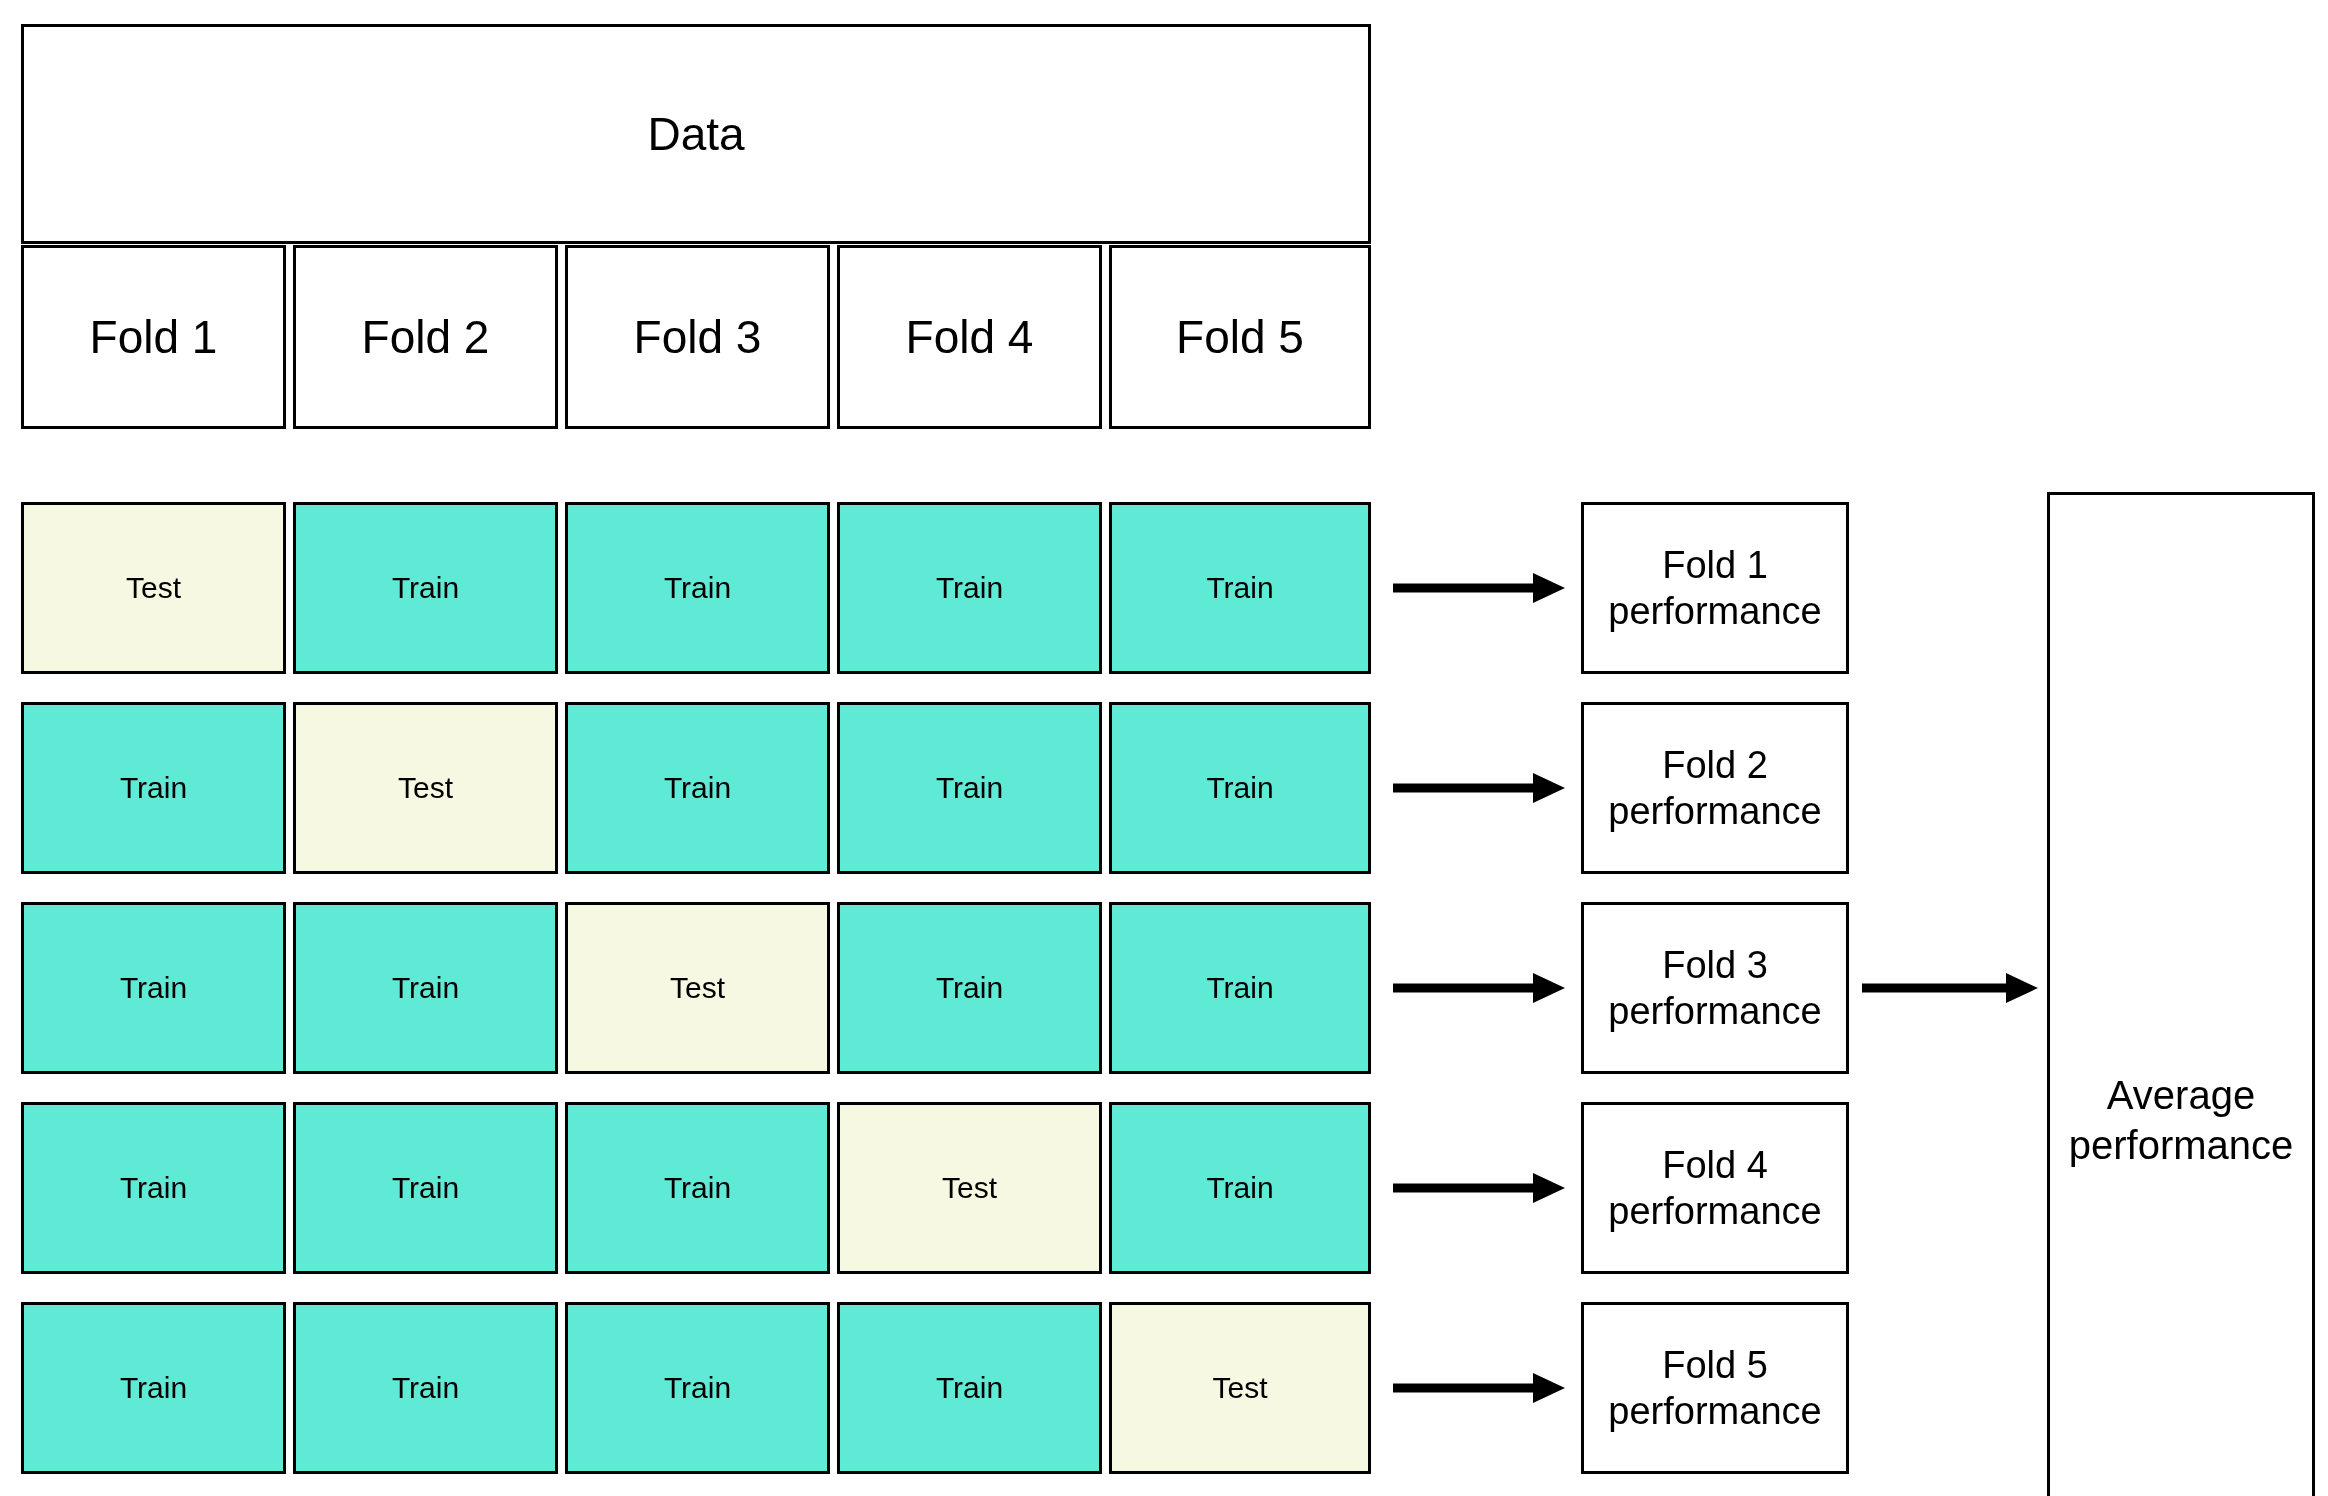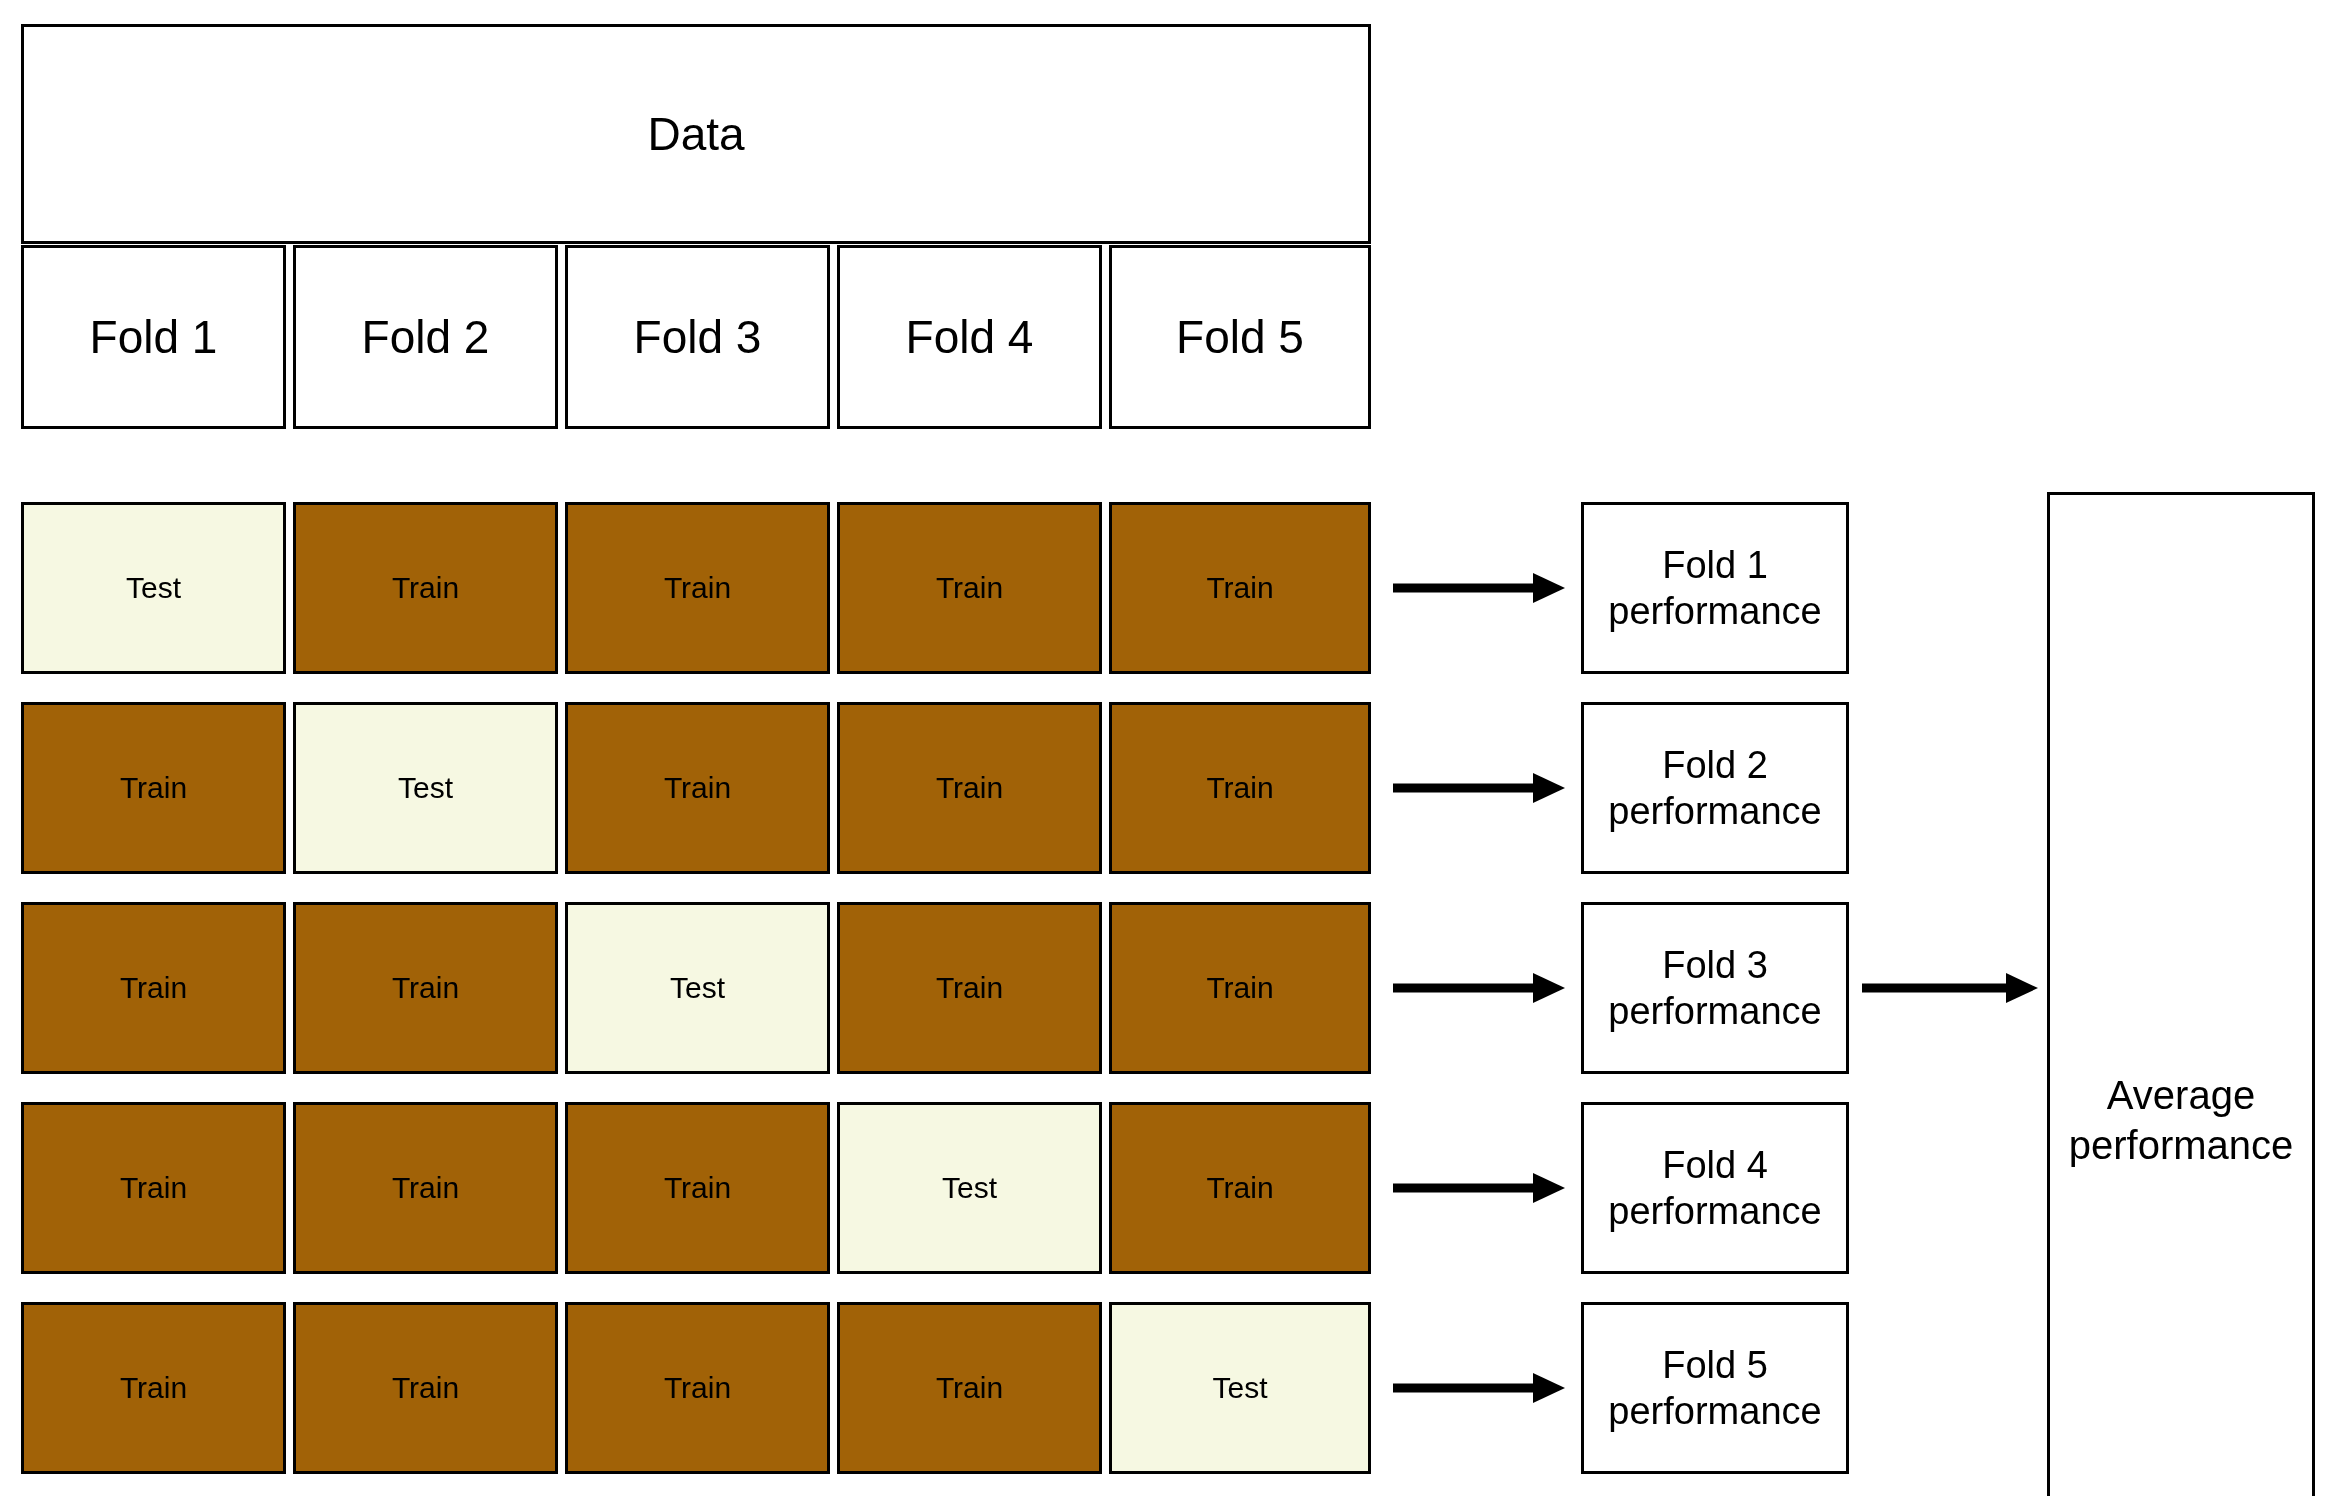--- a/index.html
+++ b/index.html
@@ -47,21 +47,21 @@
   .fold-header {
     top: 245px;
     height: 184px;
     font-size: 46px;
   }
 
   
   .cell {
     font-size: 30px;
   }
-  .cell.train { background: #a16207; }
+  .cell.train { background: #5eead4; }
   .cell.test  { background: #f6f8e2; }
 
   
   .perf-box {
     left: 1581px;
     width: 268px;
     font-size: 38px;
     flex-direction: column;
     line-height: 1.22;
   }

